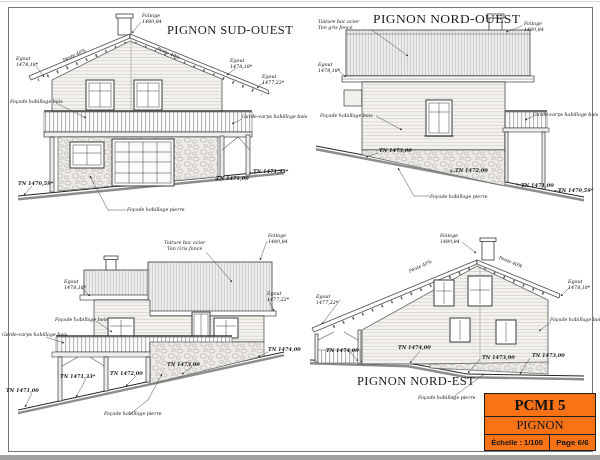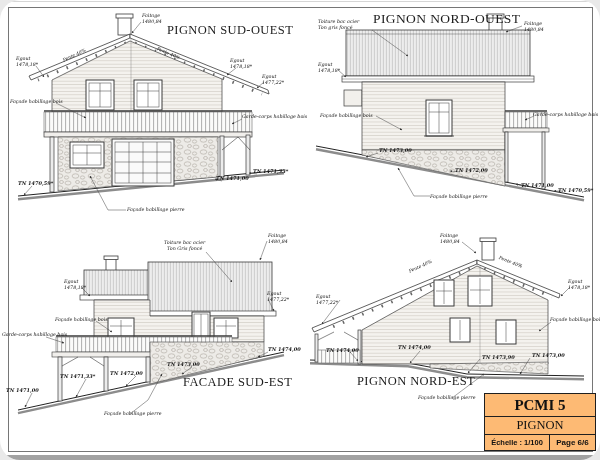--- a/index.html
+++ b/index.html
@@ -1,31 +1,31 @@
 <!DOCTYPE html>
 <html><head>
 <meta charset="utf-8">
 <style>
   html,body{margin:0;padding:0;background:#e9e9e9;}
   .sheet{position:relative;width:600px;height:460px;background:#ffffff;overflow:hidden;
-         font-family:"DejaVu Serif",serif;border-radius:20px;}
+         font-family:"DejaVu Serif",serif;}
   .frame{position:absolute;left:8px;top:7px;right:7px;bottom:8px;border:1px solid #767676;}
   .topline{position:absolute;top:1px;left:0;right:0;height:1px;background:#d6d6d6;}
   .scanbar{position:absolute;left:0;right:0;bottom:0;height:5px;background:#a2a2a2;}
   svg.art{position:absolute;left:0;top:0;}
   .lbl{position:absolute;font:italic 4.8px "DejaVu Serif",serif;color:#151515;
        line-height:1.25;white-space:nowrap;z-index:3;}
   .lbl .ln{display:block;}
   .tn{font-weight:bold;font-size:5px;}
   .pente{font-size:4.6px;transform-origin:left top;}
   .dtitle{position:absolute;font-family:"Liberation Serif","DejaVu Serif",serif;
           color:#1c1c1c;white-space:nowrap;z-index:3;letter-spacing:.4px;}
   .t12{font-size:12.5px;} .t13{font-size:13.5px;}
   .tblock{position:absolute;left:484px;top:393px;width:112px;height:58px;
-          border:1.2px solid #1f1f1f;background:#fdba74;box-sizing:border-box;z-index:4;
+          border:1.2px solid #1f1f1f;background:#f97316;box-sizing:border-box;z-index:4;
           display:flex;flex-direction:column;}
   .tb-r1{flex:0 0 22px;display:flex;align-items:center;justify-content:center;
          font:bold 15px "Liberation Serif","DejaVu Serif",serif;color:#111;}
   .tb-r2{flex:0 0 17px;border-top:1px solid #1f1f1f;display:flex;align-items:center;
          justify-content:center;font:12.5px "Liberation Serif","DejaVu Serif",serif;color:#111;}
   .tb-r3{flex:1;border-top:1px solid #1f1f1f;display:flex;}
   .tb-scale{flex:0 0 64px;display:flex;align-items:center;justify-content:center;
          font:bold 7.5px "Liberation Sans","DejaVu Sans",sans-serif;color:#111;}
   .tb-page{flex:1;border-left:1px solid #1f1f1f;display:flex;align-items:center;
          justify-content:center;font:bold 8px "Liberation Sans","DejaVu Sans",sans-serif;color:#111;}
@@ -262,21 +262,20 @@
     <span class="ln">1478,18*</span>
   </div>
   <div class="lbl" style="left:320px;top:113px">Façade habillage bois</div>
   <div class="lbl" style="left:533px;top:112px">Garde-corps habillage bois</div>
   <div class="lbl tn" style="left:379px;top:147px">TN 1473,00</div>
   <div class="lbl tn" style="left:455px;top:167px">TN 1472,00</div>
   <div class="lbl tn" style="left:521px;top:182px">TN 1471,00</div>
   <div class="lbl tn" style="left:558px;top:187px">TN 1470,59*</div>
   <div class="lbl" style="left:430px;top:194px">Façade habillage pierre</div>
 
-  <div class="dtitle t12" style="left:183px;top:375px">FACADE SUD-EST</div>
   <div class="lbl" style="left:164px;top:240px;text-align:center">
     <span class="ln">Toiture bac acier</span>
     <span class="ln">Ton Gris foncé</span>
   </div>
   <div class="lbl" style="left:268px;top:233px">
     <span class="ln">Faitage</span>
     <span class="ln">1480,84</span>
   </div>
   <div class="lbl" style="left:64px;top:279px">
     <span class="ln">Egout</span>

